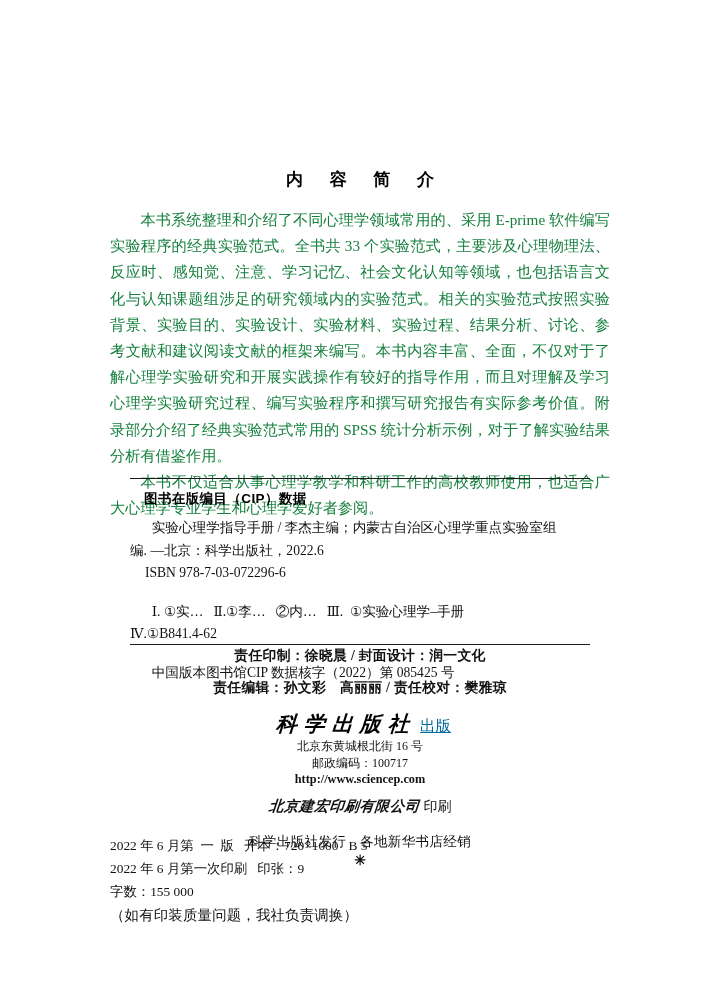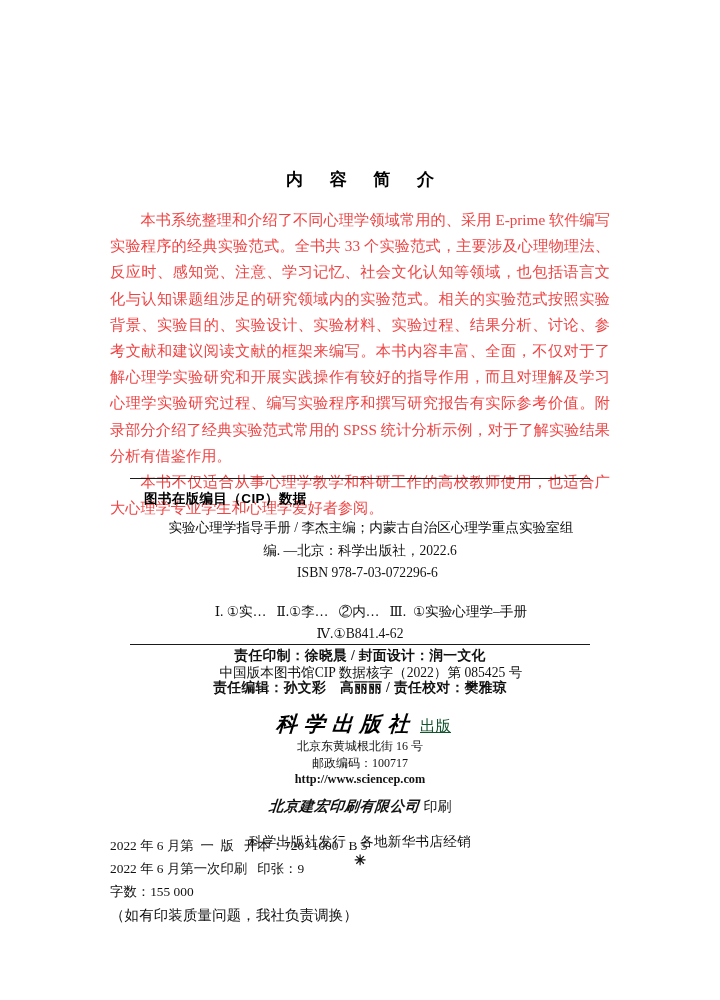--- a/index.html
+++ b/index.html
@@ -41,21 +41,21 @@
     font-family: "Liberation Sans", "DejaVu Sans", sans-serif;
     color: #000;
   }
   .summary-para {
     margin: 0;
     font-size: 15.2px;
     line-height: 26.2px;
     text-align: justify;
     text-justify: inter-ideograph;
     text-indent: 2em;
-    color: #ef4444;
+    color: #15803d;
   }
 
   
   .cip-block {
     position: absolute;
     left: 130px;
     top: 470px;
     width: 460px;
   }
   .rule {
@@ -73,21 +73,20 @@
     color: #000;
   }
   .cip-body {
     font-size: 13.6px;
     line-height: 22.5px;
     margin-top: 9px;
   }
   .cip-line {
     margin: 0;
     white-space: pre-wrap;
-    text-align: center;
   }
   .cip-indent {
     text-indent: 1.6em;
   }
   .cip-indent-small {
     text-indent: 1.1em;
   }
   .cip-gap {
     margin-top: 16px;
   }
@@ -130,21 +129,21 @@
     font-style: italic;
     font-size: 21px;
     letter-spacing: 7px;
     text-indent: 7px;
     color: #000;
     transform: skewX(-4deg);
   }
   .pub-logo-suffix {
     font-family: "Liberation Sans", "DejaVu Sans", sans-serif;
     font-size: 15.5px;
-    color: #14532d;
+    color: #0369a1;
     margin-left: 2px;
     text-decoration: underline;
   }
   .pub-addr {
     font-size: 12px;
     line-height: 16.5px;
     color: #111;
   }
   .pub-addr div { margin: 0; }
   .pub-url {

